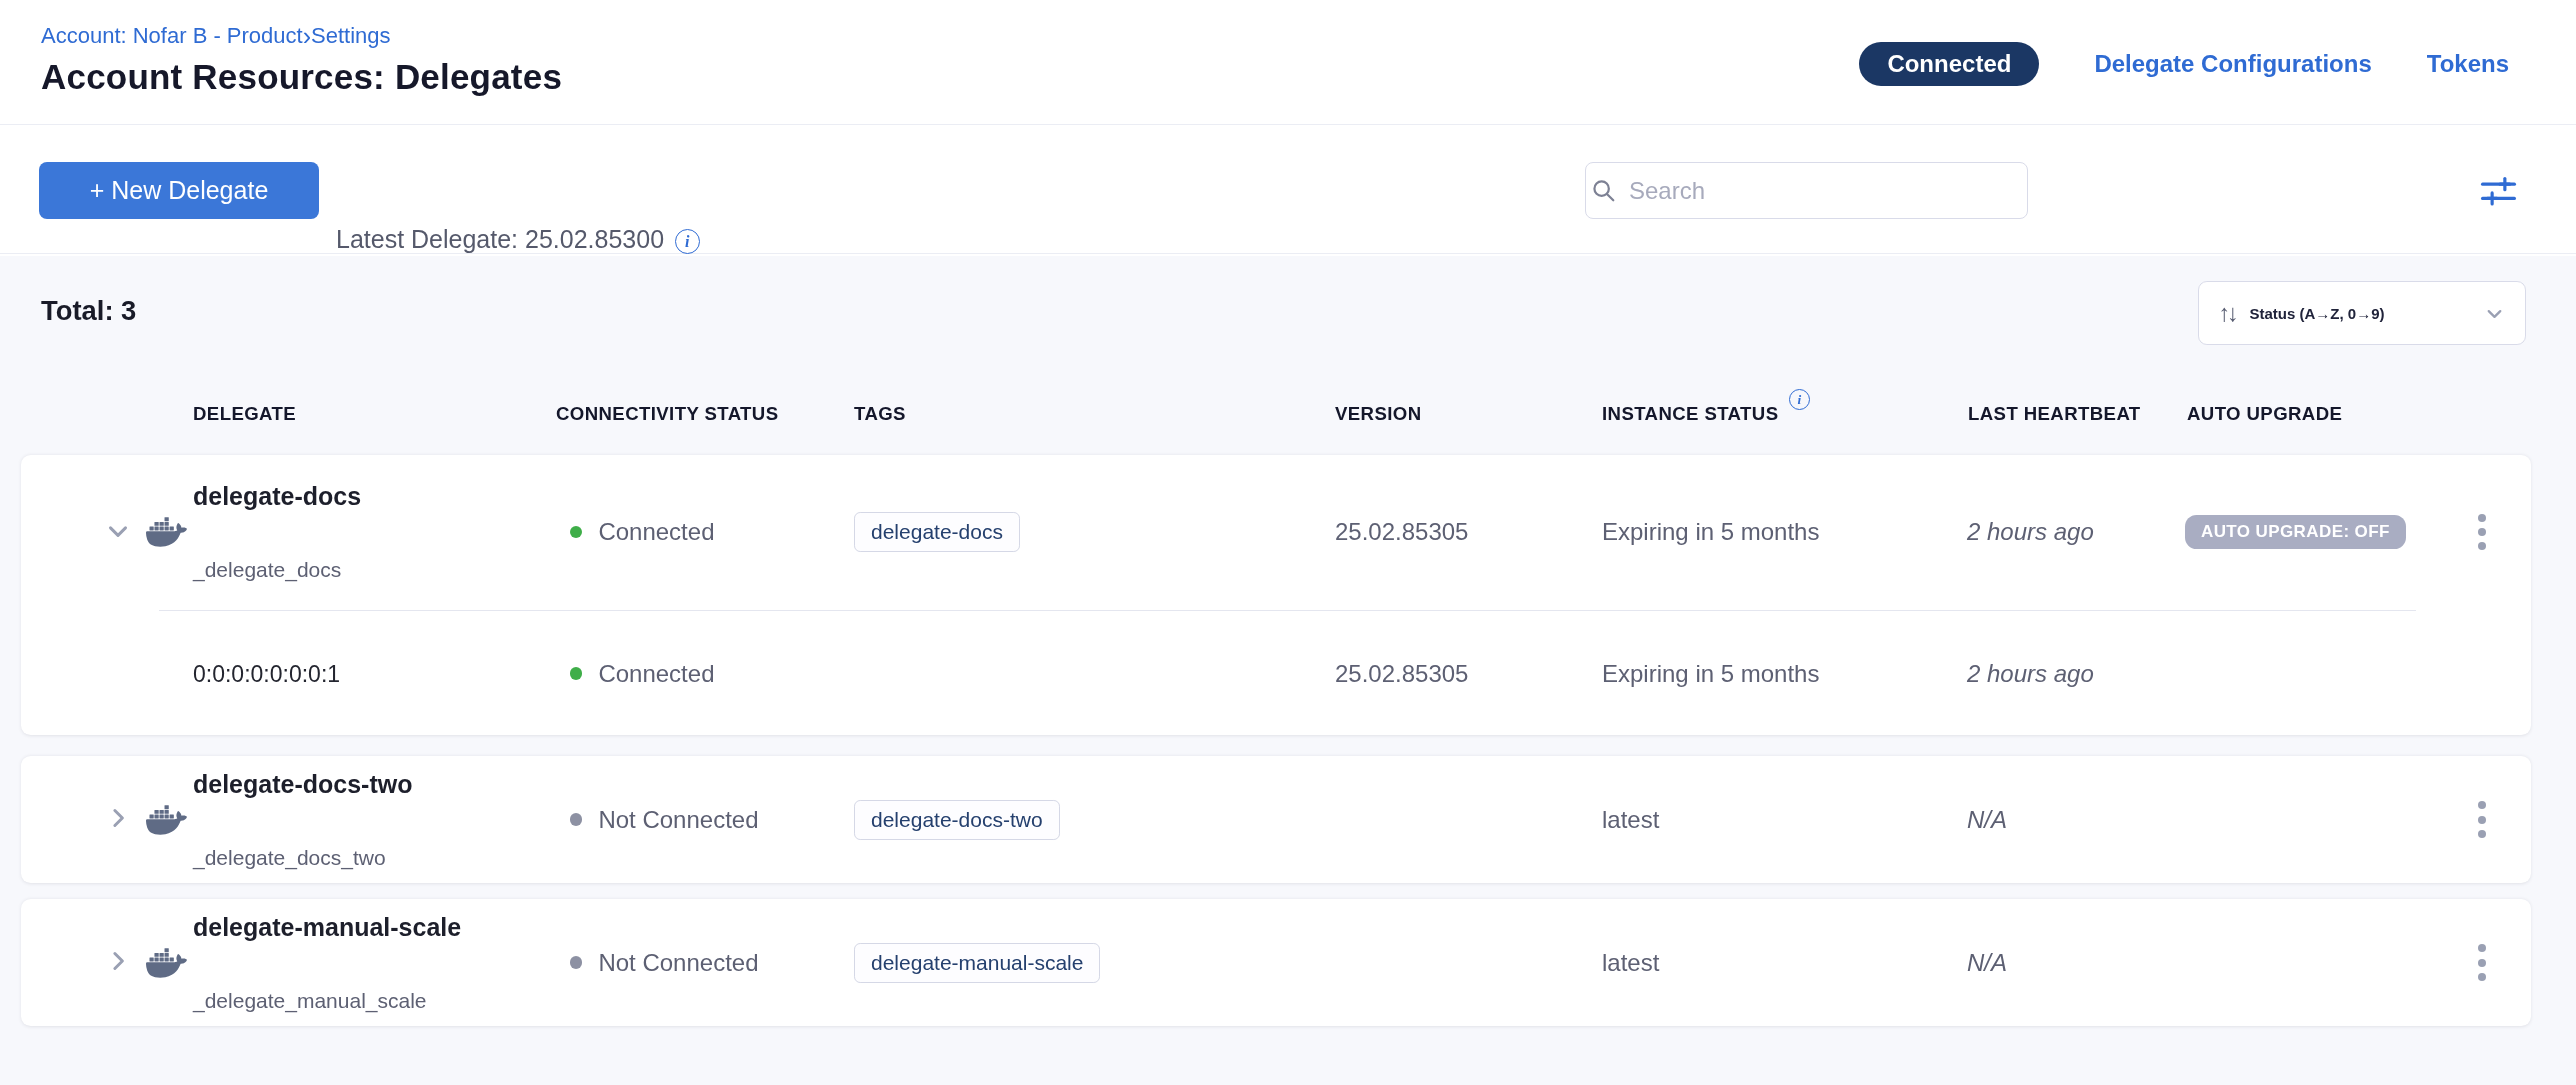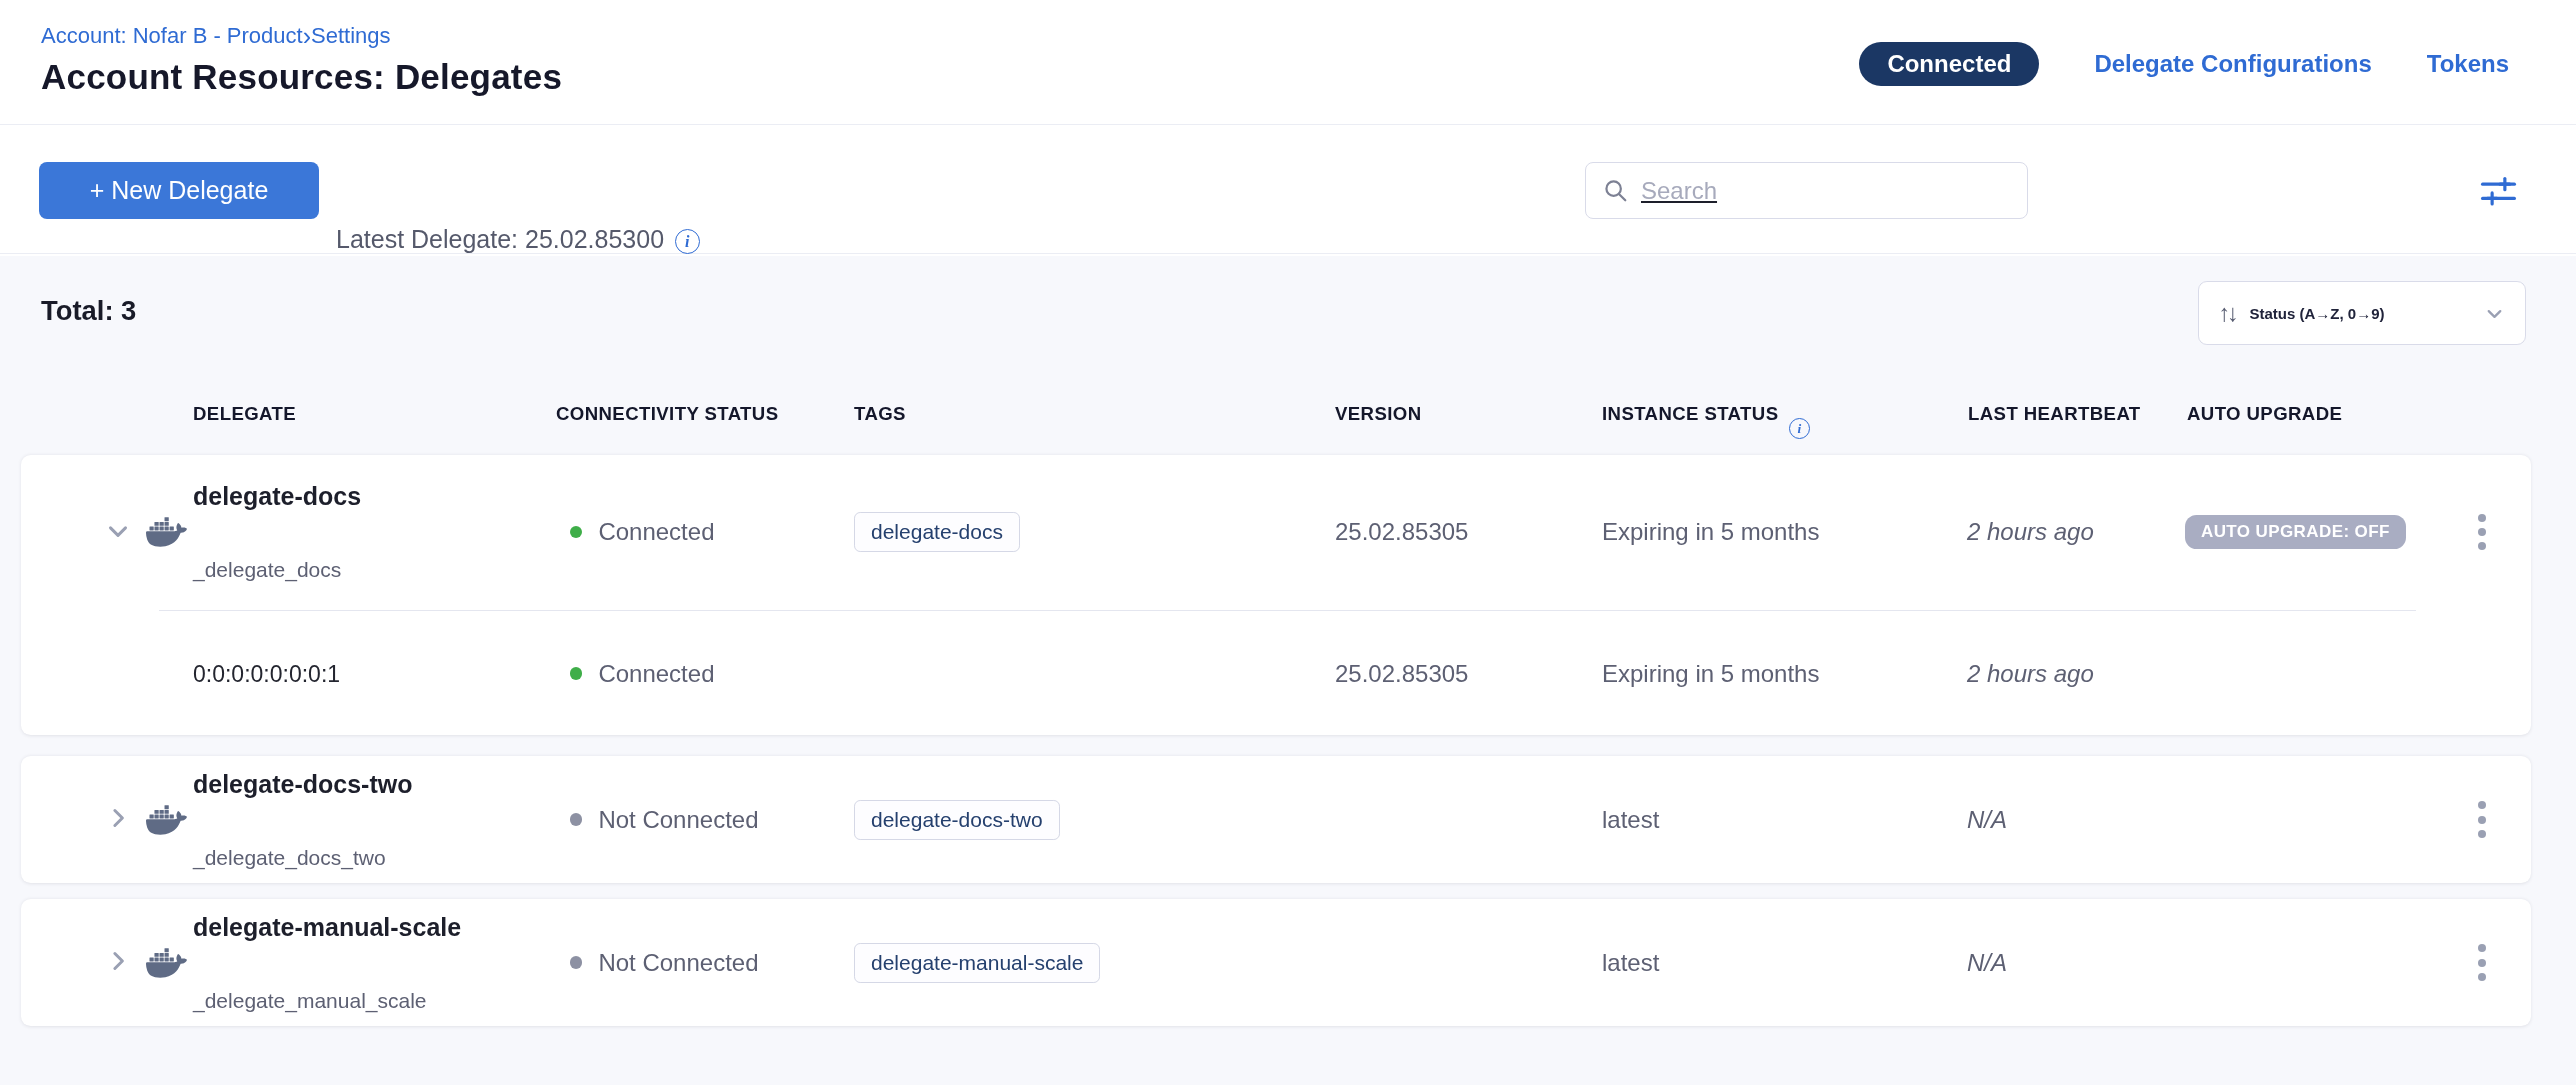--- a/index.html
+++ b/index.html
@@ -57,21 +57,21 @@
   }
   .info-icon {
     width: 25px; height: 25px; border: 1.8px solid #2f6bd3; border-radius: 50%;
     color: #2f6bd3; font-size: 16px; font-weight: 700;
     display: inline-flex; align-items: center; justify-content: center;
     font-family: "Liberation Serif", serif; font-style: italic;
   }
   .search-box {
     position: absolute; left: 1585px; top: 35px; width: 443px; height: 57px;
     border: 1.8px solid #d9dbe9; border-radius: 8px; background: #ffffff;
-    display: flex; align-items: center; padding: 0 16px; gap: 12.4px; text-decoration: underline;
+    display: flex; align-items: center; padding: 0 4px; gap: 12.4px;
   }
   .search-box input {
     border: none; outline: none; flex: 1; font-size: 24px; font-family: inherit;
     color: #3b3e50; background: transparent;
   }
   .search-box input::placeholder { color: #a7aabc; }
   .filter-select {
     position: absolute; left: 2047px; top: 35px; width: 386px; height: 57px;
     background: #f1f2f8; border: 1.8px solid #d9dbe9; border-radius: 8px;
     display: flex; align-items: center; justify-content: space-between;
@@ -97,21 +97,21 @@
     cursor: pointer;
   }
   .sort-arrows { font-size: 24px; color: #565b70; letter-spacing: -3.5px; }
   .sort-label { font-size: 15px; font-weight: 700; color: #20233a; flex: 1; }
   
   .thead { position: absolute; top: 133px; left: 0; width: 2576px; height: 53px; }
   .th {
     position: absolute; top: 0; line-height: 50px;
     font-size: 18.6px; font-weight: 700; color: #14172b; letter-spacing: 0.4px;
   }
-  .th-flex { display: flex; align-items: flex-end; gap: 10.6px; }
+  .th-flex { display: flex; align-items: flex-start; gap: 10.6px; }
   .info-icon.sm { width: 21px; height: 21px; font-size: 13.3px; border-width: 1.8px; }
   
   .card {
     position: absolute; left: 21px; width: 2510px; background: #ffffff;
     border-radius: 9.7px; box-shadow: 0 0.9px 3.5px rgba(40,41,61,.10);
   }
   .card-1 { top: 199px; height: 280px; }
   .card-2 { top: 500px; height: 127px; }
   .card-3 { top: 643px; height: 127px; }
   .main-row { position: relative; height: 154px; }

